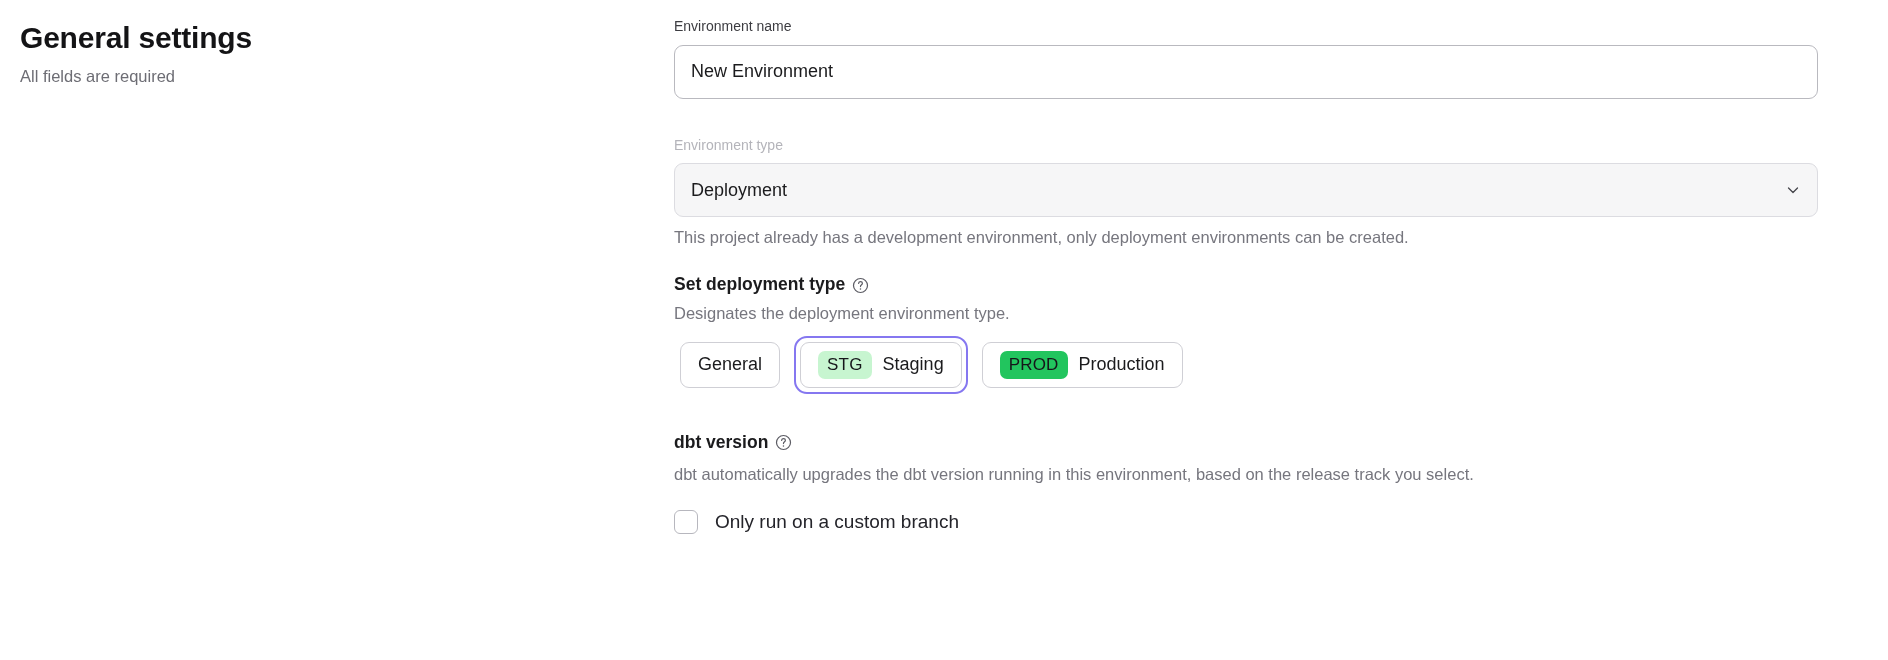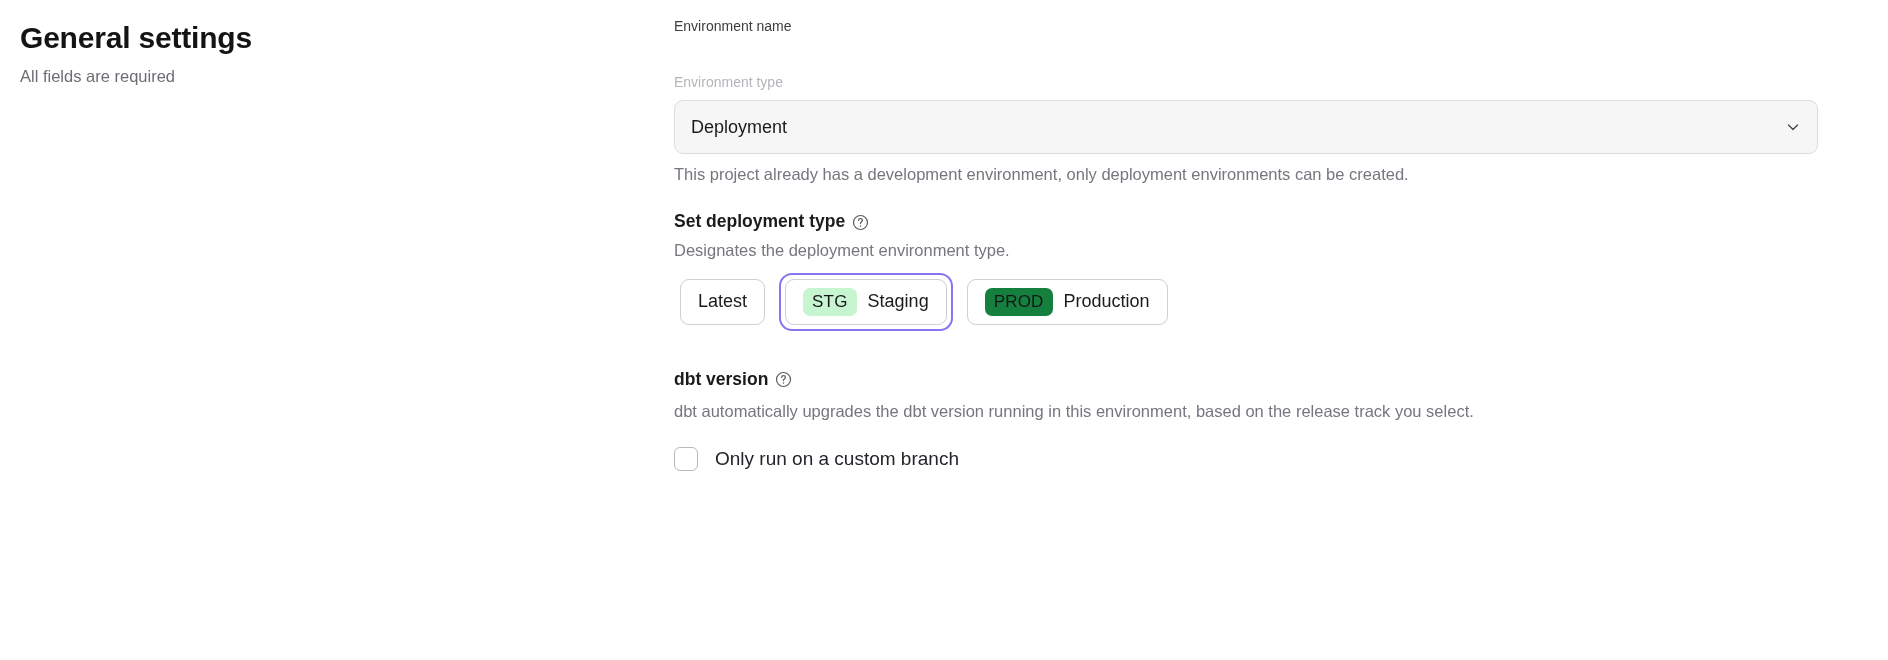--- a/index.html
+++ b/index.html
@@ -177,21 +177,21 @@
     justify-content: center;
     height: 28px;
     padding: 0 9px;
     border-radius: 7px;
     font-size: 17px;
     font-weight: 400;
     color: #16161a;
     letter-spacing: 0.2px;
   }
   .badge-stg { background: #c7f5d0; }
-  .badge-prod { background: #15803d; }
+  .badge-prod { background: #22c55e; }
 
   
   .check-row {
     display: flex;
     align-items: center;
     gap: 17px;
     margin-top: 25px;
   }
   .checkbox {
     width: 24px;
@@ -219,20 +219,21 @@
 
   <div class="left-col">
     <h1 class="page-title">General settings</h1>
     <p class="page-subtitle">All fields are required</p>
   </div>
 
   <div class="form-col">
 
     <div class="field-block">
       <span class="field-label">Environment name</span>
+      <div class="text-input" placeholder="Environment name">New Environment</div>
     </div>
 
     <div class="field-block mt-22">
       <span class="field-label disabled">Environment type</span>
       <div class="select-box">
         <span>Deployment</span>
         <span class="chev">
           <svg width="16" height="16" viewBox="0 0 16 16" fill="none">
             <path d="M3.5 6L8 10.5L12.5 6" stroke="currentColor" stroke-width="1.3" stroke-linecap="round" stroke-linejoin="round"></path>
           </svg>
@@ -251,21 +252,21 @@
             <circle cx="8.45" cy="12" r="0.78" fill="#5b5b63"></circle>
           </svg>
         </span>
       </span>
       <div class="desc-text">Designates the deployment environment type.</div>
 
       <div class="seg-group">
 
         <div class="seg-wrap">
           <button class="seg-btn">
-            <span>Latest</span>
+            <span>General</span>
           </button>
         </div>
 
         <div class="seg-wrap focused">
           <button class="seg-btn">
             <span class="badge badge-stg">STG</span>
             <span>Staging</span>
           </button>
         </div>
 

